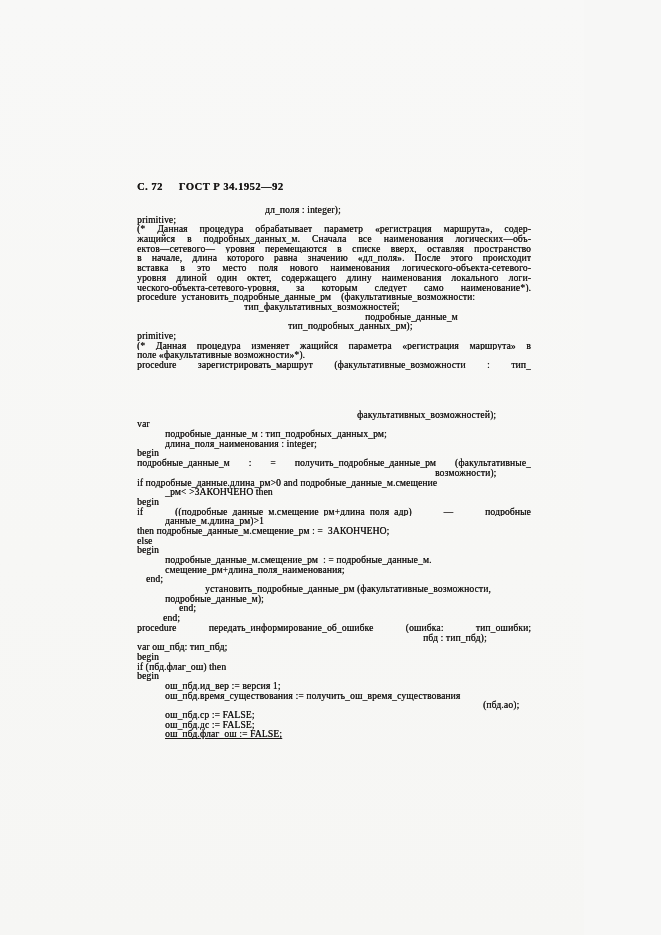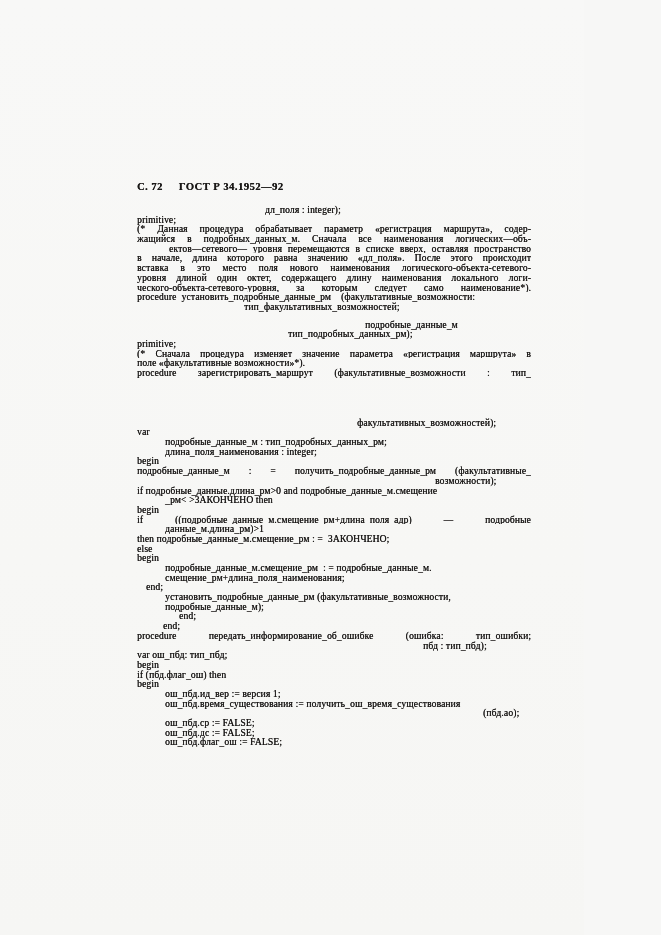--- a/index.html
+++ b/index.html
@@ -44,61 +44,61 @@
 <div class="page">
   <div class="doc-header">
     <span>С. 72</span>
     <span>ГОСТ Р 34.1952—92</span>
   </div>
   <div class="code">
       <div class="line" style="padding-left: 128px;">дл_поля : integer);</div>
       <div class="line" style="padding-left: 0px;">primitive;</div>
       <div class="line j" style="padding-left: 0px;">(* Данная процедура обрабатывает параметр «регистрация маршрута», содер-</div>
       <div class="line j" style="padding-left: 0px;">жащийся в подробных_данных_м. Сначала все наименования логических—объ-</div>
-      <div class="line j" style="padding-left: 0px; margin-left: 32px;">ектов—сетевого— уровня перемещаются в списке вверх, оставляя пространство</div>
+      <div class="line j" style="padding-left: 0px;">ектов—сетевого— уровня перемещаются в списке вверх, оставляя пространство</div>
       <div class="line j" style="padding-left: 0px;">в начале, длина которого равна значению «дл_поля». После этого происходит</div>
       <div class="line j" style="padding-left: 0px;">вставка в это место поля нового наименования логического-объекта-сетевого-</div>
       <div class="line j" style="padding-left: 0px;">уровня длиной один октет, содержащего длину наименования локального логи-</div>
       <div class="line j" style="padding-left: 0px;">ческого-объекта-сетевого-уровня, за которым следует само наименование*).</div>
       <div class="line" style="padding-left: 0px;">procedure  установить_подробные_данные_рм    (факультативные_возможности:</div>
       <div class="line" style="padding-left: 107px;">тип_факультативных_возможностей;</div>
-      <div class="line" style="padding-left: 228px; margin-top: 8px;">подробные_данные_м</div>
+      <div class="line" style="padding-left: 228px;">подробные_данные_м</div>
       <div class="line" style="padding-left: 151px;">тип_подробных_данных_рм);</div>
       <div class="line" style="padding-left: 0px;">primitive;</div>
-      <div class="line j" style="padding-left: 0px;">(* Сначала процедура изменяет значение параметра «регистрация маршрута» в</div>
+      <div class="line j" style="padding-left: 0px;">(* Данная процедура изменяет жащийся параметра «регистрация маршрута» в</div>
       <div class="line" style="padding-left: 0px;">поле «факультативные возможности»*).</div>
       <div class="line j" style="padding-left: 0px;">procedure зарегистрировать_маршрут (факультативные_возможности : тип_</div>
       <div class="line" style="padding-left: 220px; margin-top: 40px;">факультативных_возможностей);</div>
       <div class="line" style="padding-left: 0px;">var</div>
       <div class="line" style="padding-left: 28px;">подробные_данные_м : тип_подробных_данных_рм;</div>
       <div class="line" style="padding-left: 28px;">длина_поля_наименования : integer;</div>
       <div class="line" style="padding-left: 0px;">begin</div>
       <div class="line j" style="padding-left: 0px;">подробные_данные_м : =  получить_подробные_данные_рм  (факультативные_</div>
       <div class="line" style="padding-left: 298px;">возможности);</div>
       <div class="line" style="padding-left: 0px;">if подробные_данные.длина_рм&gt;0 and подробные_данные_м.смещение</div>
       <div class="line" style="padding-left: 28px;">_рм&lt; &gt;ЗАКОНЧЕНО then</div>
       <div class="line" style="padding-left: 0px;">begin</div>
       <div class="line j" style="padding-left: 0px;">if ((подробные_данные_м.смещение_рм+длина_поля_адр) — подробные</div>
       <div class="line" style="padding-left: 28px;">данные_м.длина_рм)&gt;1</div>
       <div class="line" style="padding-left: 0px;">then подробные_данные_м.смещение_рм : =  ЗАКОНЧЕНО;</div>
       <div class="line" style="padding-left: 0px;">else</div>
       <div class="line" style="padding-left: 0px;">begin</div>
       <div class="line" style="padding-left: 28px;">подробные_данные_м.смещение_рм  : = подробные_данные_м.</div>
       <div class="line" style="padding-left: 28px;">смещение_рм+длина_поля_наименования;</div>
       <div class="line" style="padding-left: 9px;">end;</div>
-      <div class="line" style="padding-left: 28px;">установить_подробные_данные_рм (факультативные_возможности,</div>
+      <div class="line" style="padding-left: 28px; text-align: center;">установить_подробные_данные_рм (факультативные_возможности,</div>
       <div class="line" style="padding-left: 28px;">подробные_данные_м);</div>
       <div class="line" style="padding-left: 42px;">end;</div>
       <div class="line" style="padding-left: 26px;">end;</div>
       <div class="line j" style="padding-left: 0px;">procedure передать_информирование_об_ошибке (ошибка: тип_ошибки;</div>
       <div class="line" style="padding-left: 286px;">пбд : тип_пбд);</div>
       <div class="line" style="padding-left: 0px;">var ош_пбд: тип_пбд;</div>
       <div class="line" style="padding-left: 0px;">begin</div>
       <div class="line" style="padding-left: 0px;">if (пбд.флаг_ош) then</div>
       <div class="line" style="padding-left: 0px;">begin</div>
       <div class="line" style="padding-left: 28px;">ош_пбд.ид_вер := версия 1;</div>
       <div class="line" style="padding-left: 28px;">ош_пбд.время_существования := получить_ош_время_существования</div>
       <div class="line" style="padding-left: 346px;">(пбд.ао);</div>
       <div class="line" style="padding-left: 28px;">ош_пбд.ср := FALSE;</div>
       <div class="line" style="padding-left: 28px;">ош_пбд.дс := FALSE;</div>
-      <div class="line" style="padding-left: 28px;">ош_пбд.флаг_ош := FALSE;</div>
+      <div class="line" style="padding-left: 28px; text-decoration: underline;">ош_пбд.флаг_ош := FALSE;</div>
     </div>
 </div>
 
 </body></html>

